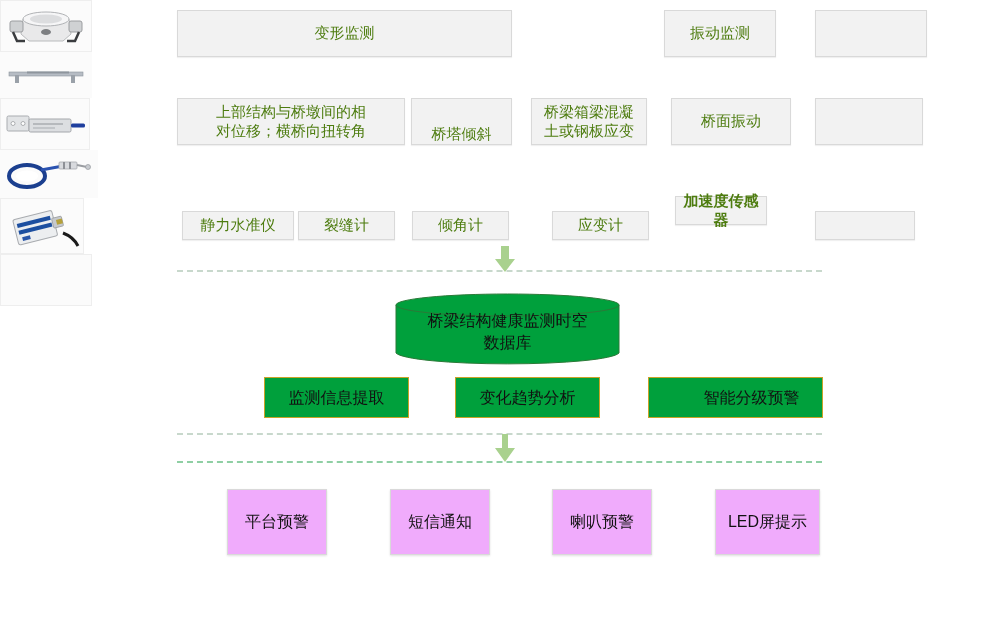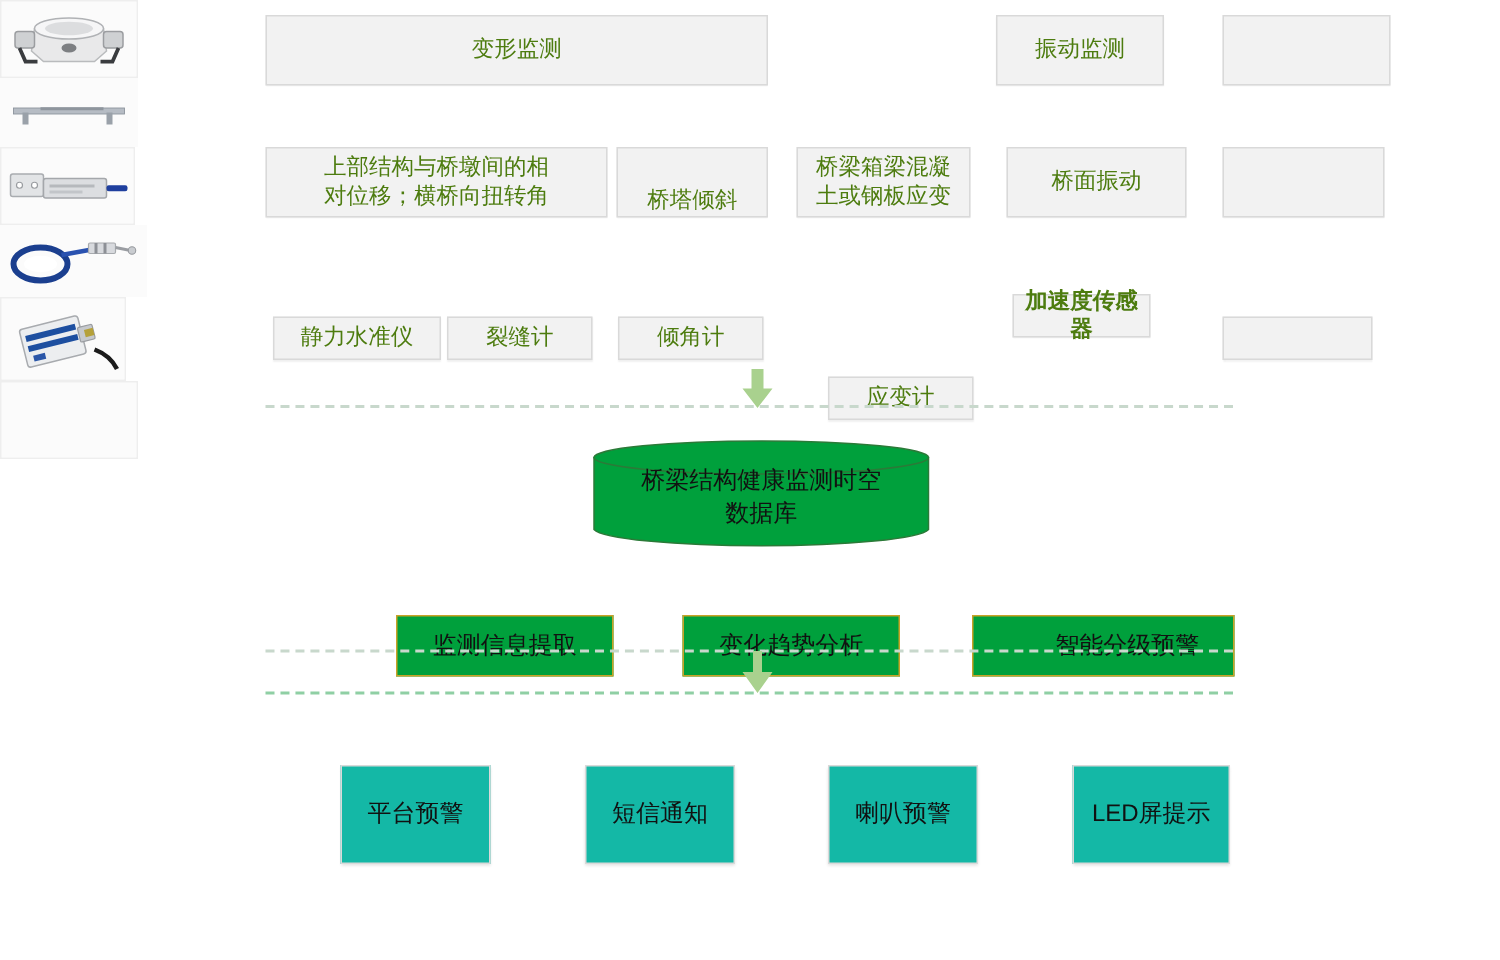--- a/index.html
+++ b/index.html
@@ -52,31 +52,29 @@
     padding-top:6px;box-sizing:border-box;
   }
 
   
   .greenbox{
     background:#00a03c;
     border:1px solid #c9a227;
     color:#111;
     font-size:16px;
     line-height:1.2;
-    margin-top:33px;
   }
   
   .alertbox{
-    background:#14b8a6;
+    background:#f0abfc;
     border:1px solid #d9d9d9;
     color:#111;
     font-size:16px;
     line-height:1.2;
     box-shadow:0 1px 2px rgba(0,0,0,.12);
-    margin-top:21px;
   }
   
   .goldbar{
     background:linear-gradient(to right,#e8b306 0%,#e9b406 55%,#d79b02 100%);
     border:1px solid #c9a227;
     color:#111;
     font-size:17px;
     box-shadow:0 1px 2px rgba(0,0,0,.14);
   }
 </style>
@@ -189,21 +187,21 @@
 
   <div class="node greybox" style="left:182px;top:211px;width:112px;height:29px;">
     <span>静力水准仪</span>
   </div>
   <div class="node greybox" style="left:298px;top:211px;width:97px;height:29px;">
     <span>裂缝计</span>
   </div>
   <div class="node greybox" style="left:412px;top:211px;width:97px;height:29px;">
     <span>倾角计</span>
   </div>
-  <div class="node greybox" style="left:552px;top:211px;width:97px;height:29px;margin-top:40px;">
+  <div class="node greybox" style="left:552px;top:211px;width:97px;height:29px;">
     <span>应变计</span>
   </div>
   <div class="node greybox" style="left:675px;top:196px;width:92px;height:29px;font-weight:bold;">
     <span>加速度传感器</span>
   </div>
   <div class="node greybox" style="left:815px;top:211px;width:100px;height:29px;">
     <span></span>
   </div>
 
   <div class="arrow" style="left:493px;top:246px;width:24px;height:26px;">

